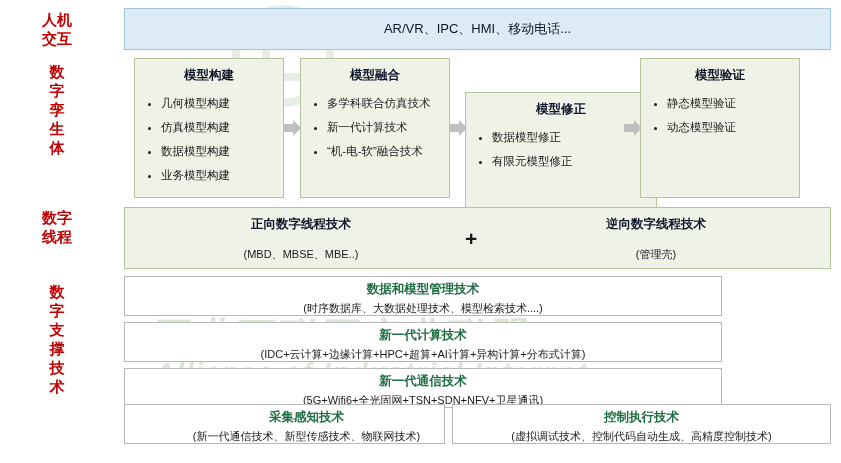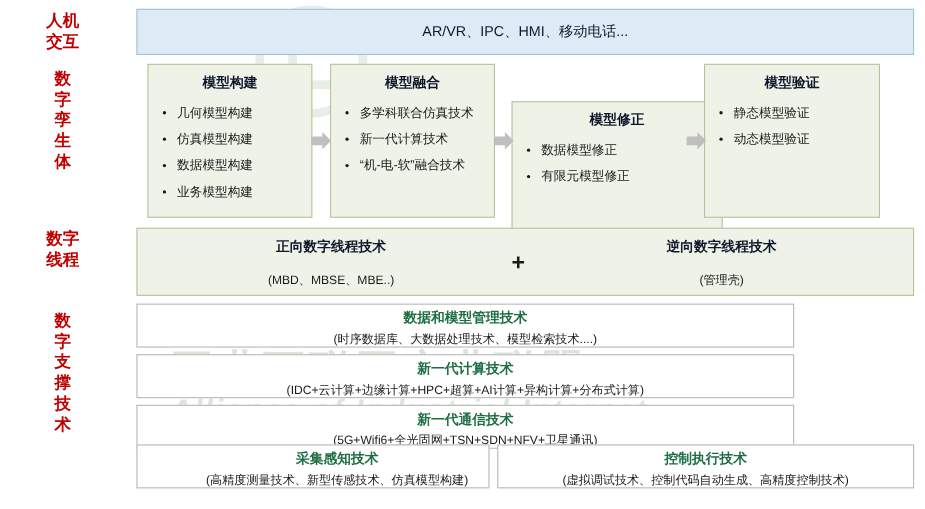--- a/index.html
+++ b/index.html
@@ -316,20 +316,20 @@
     <div class="title">新一代计算技术</div>
     <div class="sub">(IDC+云计算+边缘计算+HPC+超算+AI计算+异构计算+分布式计算)</div>
   </div>
   <div class="box stack" id="stack-3">
     <div class="title">新一代通信技术</div>
     <div class="sub">(5G+Wifi6+全光固网+TSN+SDN+NFV+卫星通讯)</div>
   </div>
 
   <div class="box bottom" id="bottom-left">
     <div class="title">采集感知技术</div>
-    <div class="sub">(高精度测量技术、新型传感技术、仿真模型构建)</div>
+    <div class="sub">(新一代通信技术、新型传感技术、物联网技术)</div>
   </div>
   <div class="box bottom" id="bottom-right">
     <div class="title">控制执行技术</div>
     <div class="sub">(虚拟调试技术、控制代码自动生成、高精度控制技术)</div>
   </div>
 
 </div>
 
 </body></html>

